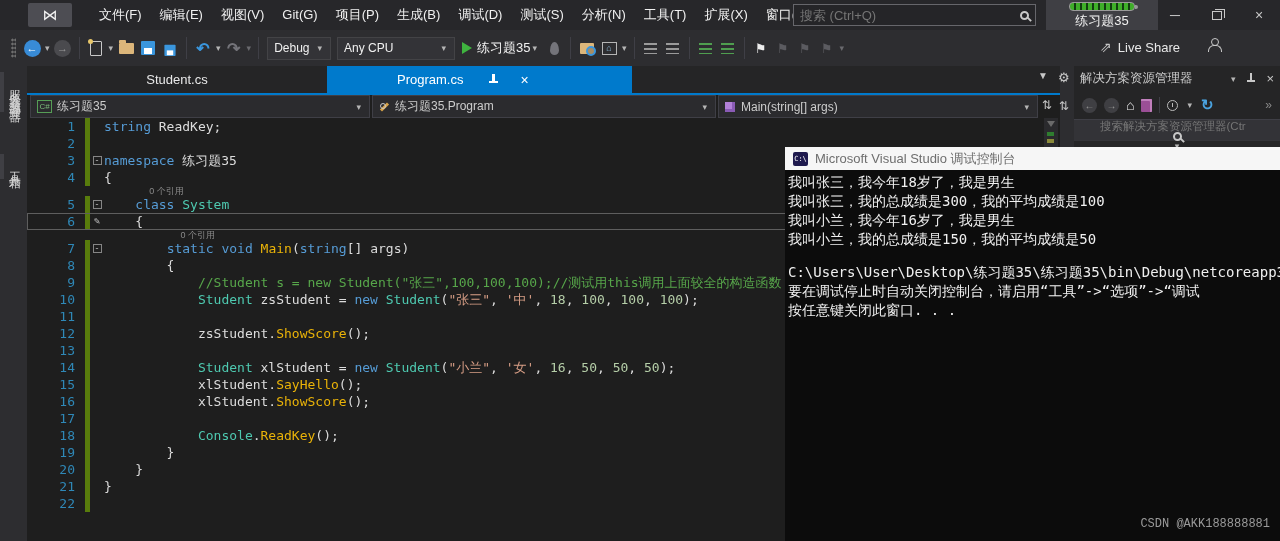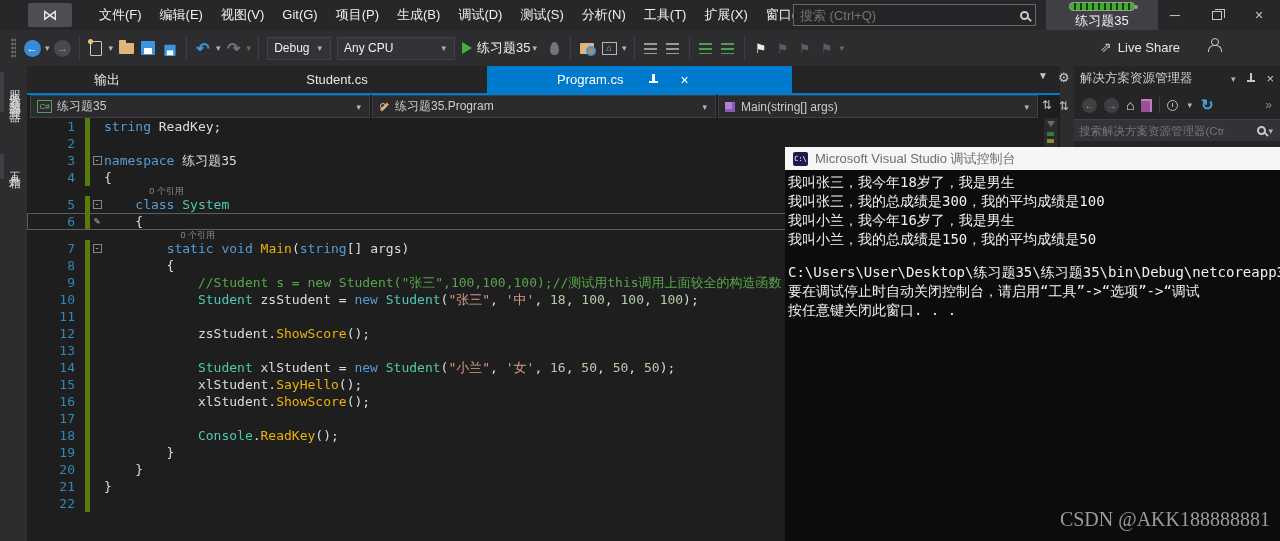--- a/index.html
+++ b/index.html
@@ -121,34 +121,34 @@
   .ic-pin2::after { content:""; position:absolute; left:0; top:7px; width:8px; height:2px; background:#c8c8c8; }
   .sol-tools { height:28px; display:flex; align-items:center; gap:7px; padding:0 8px; }
   .mcirc { width:15px; height:15px; border-radius:50%; background:#3f3f43; color:#9a9a9a; font-size:10px; display:flex; align-items:center; justify-content:center; }
   .ic-home { color:#e8e8e8; font-size:14px; }
   .ic-purple { width:11px; height:13px; background:#9b4f96; border-radius:1px; box-shadow:inset -2px 2px 0 #c17fbc; }
   .ssep { width:1px; height:16px; background:#3f3f46; }
   .ic-clock { width:11px; height:11px; border:1px solid #bbb; border-radius:50%; position:relative; }
   .ic-clock::after { content:""; position:absolute; left:4px; top:2px; width:1px; height:4px; background:#bbb; }
   .ic-refresh { color:#4aa3e0; font-size:15px; font-weight:bold; }
   .ovf { margin-left:auto; color:#8a8a8a; font-size:12px; }
-  .sol-search { height:22px; margin:0; background:#333337; border-top:1px solid #3f3f46; display:flex; align-items:center; padding:0 5px; }
+  .sol-search { height:22px; margin:0; background:#333337; border-top:1px solid #3f3f46; display:flex; align-items:center; padding:0 5px;flex-direction:column; }
   .sol-search input { flex:1; background:transparent; border:none; outline:none; color:#9a9a9a; font-size:11.5px; font-family:inherit; min-width:0; }
   .chromegear { position:absolute; left:1058px; top:70px; color:#c8c8c8; font-size:13px; }
   .chromesplit { position:absolute; left:1059px; top:99px; color:#c8c8c8; font-size:12px; }
 
   
   .console { position:absolute; left:785px; top:147px; width:495px; height:394px; background:#0c0c0c; z-index:30; }
   .con-title { height:23px; background:#f6f6f6; display:flex; align-items:center; padding-left:8px; }
   .con-ico { width:15px; height:14px; background:#1f1a4e; border-radius:2px; color:#fff; font-size:7px; display:flex; align-items:center; justify-content:center; margin-right:7px; font-family:"DejaVu Sans Mono", monospace; }
   .con-title .t { color:#6e6e6e; font-size:13px; }
   .con-body { padding:3px 0 0 3px; font-family:"DejaVu Sans Mono", monospace; font-size:14px; line-height:19px; color:#f0f0f0; white-space:pre; overflow:hidden; height:371px; position:relative; }
   .con-line { height:19px; overflow:hidden; }
   .con-gap { height:14px; }
-  .watermark { position:absolute; right:10px; bottom:10px; color:#9a9a9a; font-size:20px; font-family:Liberation Serif, serif; z-index:31; }
+  .watermark { position:absolute; right:10px; bottom:10px; color:#9a9a9a; font-size:12px; font-family:Liberation Mono, monospace; z-index:31; }
 </style>
 </head>
 <body>
 
 <div class="titlebar">
   <div class="vslogo">⋈</div>
   <div class="menubar">
       <div class="menu-item">文件(F)</div>
       <div class="menu-item">编辑(E)</div>
       <div class="menu-item">视图(V)</div>
@@ -259,23 +259,20 @@
   <span>Live Share</span>
 </div>
 <span class="ic-person"></span>
 
 <div class="rail">
   <div class="rail-item">服务器资源管理器</div>
   <div class="rail-item">工具箱</div>
 </div>
 
 <div class="tabrow">
-  <div class="tab t1">
-      <span>输出</span>
-    </div>
   <div class="tab t2">
       <span>Student.cs</span>
     </div>
   <div class="tab active">
     <span>Program.cs</span>
     <span class="ti">
         <span class="ic-pin"></span>
       </span>
     <span class="tab-close">×</span>
   </div>

